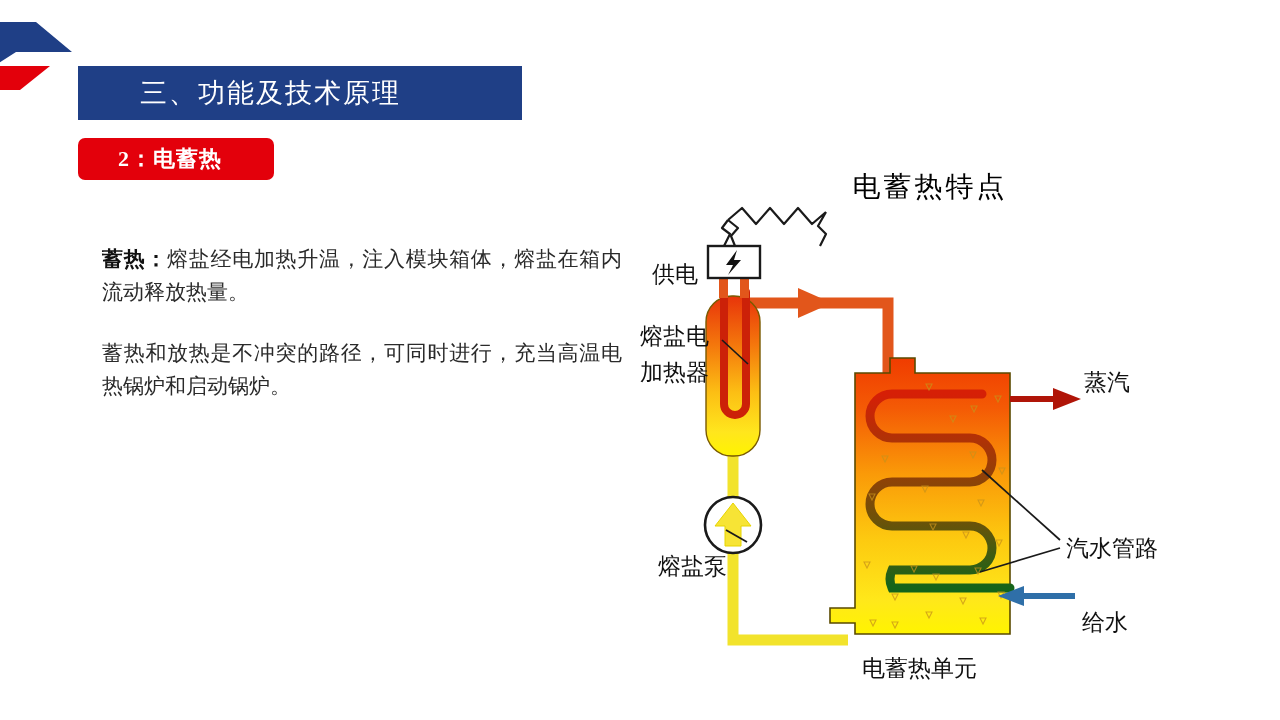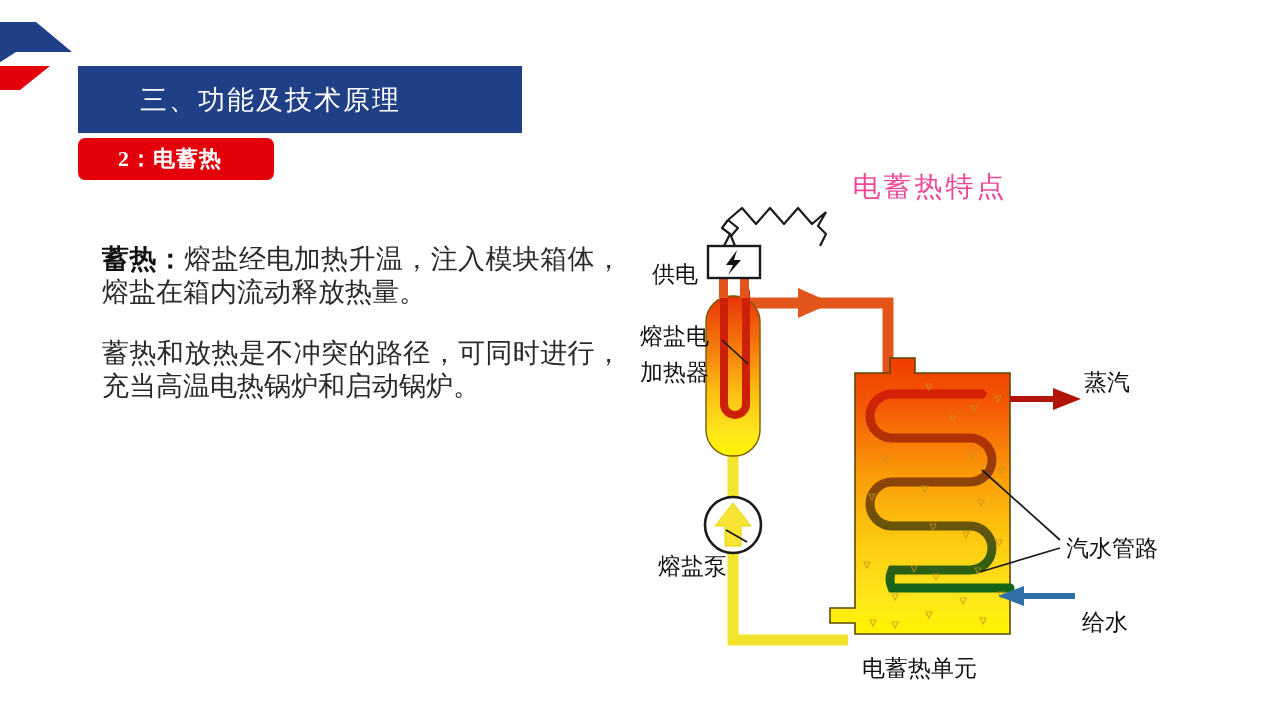--- a/index.html
+++ b/index.html
@@ -11,21 +11,21 @@
     overflow:hidden;
     position:relative;
   }
   .slide{position:absolute;inset:0;background:#fff;}
 
   
   .logo{position:absolute;left:-40px;top:22px;width:112px;height:68px;}
 
   
   .section-bar{
-    position:absolute;left:78px;top:66px;width:444px;height:67px;
+    position:absolute;left:78px;top:66px;width:444px;height:54px;
     background:#1f3f86;
   }
   .section-bar .txt{
     position:absolute;left:62px;top:50%;transform:translateY(-50%);
     color:#ffffff;font-size:27px;letter-spacing:2px;
     font-family:"Liberation Serif","DejaVu Serif",serif;
     white-space:nowrap;
   }
 
   
@@ -37,33 +37,33 @@
   .sub-badge .txt{
     position:absolute;left:40px;top:50%;transform:translateY(-50%);
     color:#ffffff;font-size:22px;font-weight:bold;letter-spacing:1px;
     font-family:"Liberation Serif","DejaVu Serif",serif;
     white-space:nowrap;
   }
 
   
   .body-text{
     position:absolute;left:102px;top:243px;width:520px;
-    color:#2a2a2a;font-size:27px;line-height:33px;
+    color:#2a2a2a;font-size:21px;line-height:33px;
     font-family:"Liberation Serif","DejaVu Serif",serif;
     text-align:justify;
   }
   .para{margin:0 0 28px 0;}
   .para:last-child{margin-bottom:4px;}
   .lead{font-weight:bold;color:#111;}
 
   
   .diagram{position:absolute;left:630px;top:168px;width:600px;height:530px;}
   .diagram-title{
     position:absolute;left:0;right:0;top:0;text-align:center;
-    font-size:28px;color:#ec4899;letter-spacing:3px;
+    font-size:28px;color:#000000;letter-spacing:3px;
     font-family:"Liberation Serif","DejaVu Serif",serif;
   }
   .diagram svg{position:absolute;left:0;top:0;}
 
   .hand{font-family:"Liberation Serif","DejaVu Serif",serif;}
 </style>
 </head>
 <body>
 
 <div class="slide">

